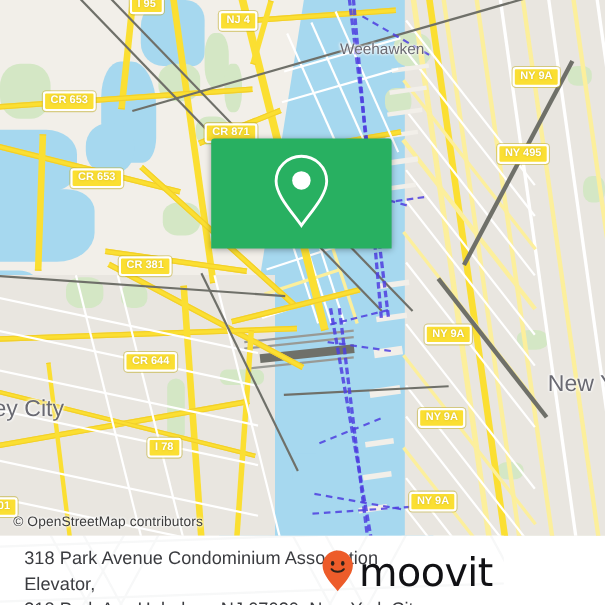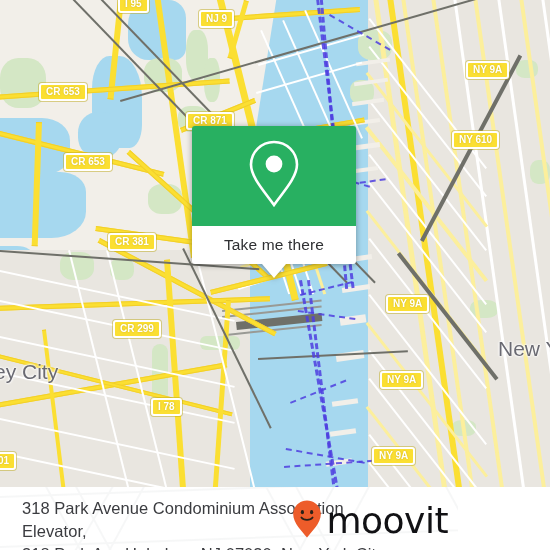--- a/index.html
+++ b/index.html
@@ -239,52 +239,50 @@
     <div class="ferry" style="left:310px;top:280px;width:260px;height:0;transform:rotate(83deg);transform-origin:0 0;border-top-width:3px;"></div>
     <div class="ferry" style="left:300px;top:294px;width:54px;height:0;transform:rotate(-14deg);transform-origin:0 0;"></div>
     <div class="ferry" style="left:298px;top:310px;width:58px;height:0;transform:rotate(8deg);transform-origin:0 0;"></div>
     <div class="ferry" style="left:322px;top:172px;width:50px;height:0;transform:rotate(16deg);transform-origin:0 0;"></div>
     <div class="ferry" style="left:330px;top:186px;width:56px;height:0;transform:rotate(-8deg);transform-origin:0 0;"></div>
     <div class="ferry" style="left:290px;top:402px;width:60px;height:0;transform:rotate(-22deg);transform-origin:0 0;"></div>
     <div class="ferry" style="left:286px;top:448px;width:80px;height:0;transform:rotate(10deg);transform-origin:0 0;"></div>
     <div class="ferry" style="left:284px;top:466px;width:110px;height:0;transform:rotate(-4deg);transform-origin:0 0;"></div>
     <div class="ferry" style="left:330px;top:14px;width:70px;height:0;transform:rotate(30deg);transform-origin:0 0;"></div>
 
+    <div class="plbl" style="left:309px;top:36px;font-size:14px;">Weehawken</div>
     <div class="plbl" style="left:-6px;top:360px;font-size:21px;">ey City</div>
     <div class="plbl" style="left:498px;top:337px;font-size:21px;">New Y</div>
 
     <div class="shield" style="left:118px;top:-5px;">I 95</div>
-    <div class="shield" style="left:199px;top:10px;">NJ 9</div>
+    <div class="shield" style="left:199px;top:10px;">NJ 4</div>
     <div class="shield" style="left:39px;top:83px;">CR 653</div>
     <div class="shield" style="left:186px;top:112px;">CR 871</div>
     <div class="shield" style="left:64px;top:153px;">CR 653</div>
     <div class="shield" style="left:108px;top:233px;">CR 381</div>
-    <div class="shield" style="left:113px;top:320px;">CR 299</div>
-    <div class="shield" style="left:151px;top:398px;">I 78</div>
+    <div class="shield" style="left:113px;top:320px;">CR 644</div>
+    <div class="shield" style="left:134px;top:398px;">I 78</div>
     <div class="shield" style="left:-9px;top:452px;">01</div>
     <div class="shield" style="left:466px;top:61px;">NY 9A</div>
-    <div class="shield" style="left:452px;top:131px;">NY 610</div>
+    <div class="shield" style="left:452px;top:131px;">NY 495</div>
     <div class="shield" style="left:386px;top:295px;">NY 9A</div>
     <div class="shield" style="left:380px;top:371px;">NY 9A</div>
     <div class="shield" style="left:372px;top:447px;">NY 9A</div>
 
+    <div id="attrib">© OpenStreetMap contributors</div>
   </div>
 
   <div id="card">
     <div id="card-top">
       <span style="display:block;">
         <svg width="56" height="72" viewBox="0 0 56 72" aria-hidden="true">
           <path d="M28 4 C15.3 4 5 14.1 5 26.6 C5 39 17.5 52.5 28 67 C38.5 52.5 51 39 51 26.6 C51 14.1 40.7 4 28 4 Z" fill="none" stroke="#ffffff" stroke-width="2.6"></path>
           <circle cx="28" cy="26" r="8.4" fill="#ffffff"></circle>
         </svg>
       </span>
-    </div>
-    <div id="card-bot">
-      <span id="card-bot-label">Take me there</span>
-      <span id="card-tail"></span>
     </div>
   </div>
 
   <div id="footer">
     <svg id="footer-watermark" viewBox="0 0 550 120" preserveAspectRatio="none">
       <g stroke="#6f7a85" stroke-width="2" fill="none">
         <path d="M30 0 L95 120 M60 0 L125 120 M130 0 L60 120 M160 0 L95 120"></path>
         <path d="M250 0 L315 120 M280 0 L345 120 M350 0 L285 120 M385 0 L320 120"></path>
         <path d="M430 0 L495 120 M470 0 L535 120 M540 0 L470 120"></path>
         <path d="M0 40 L550 20 M0 90 L550 70"></path>

